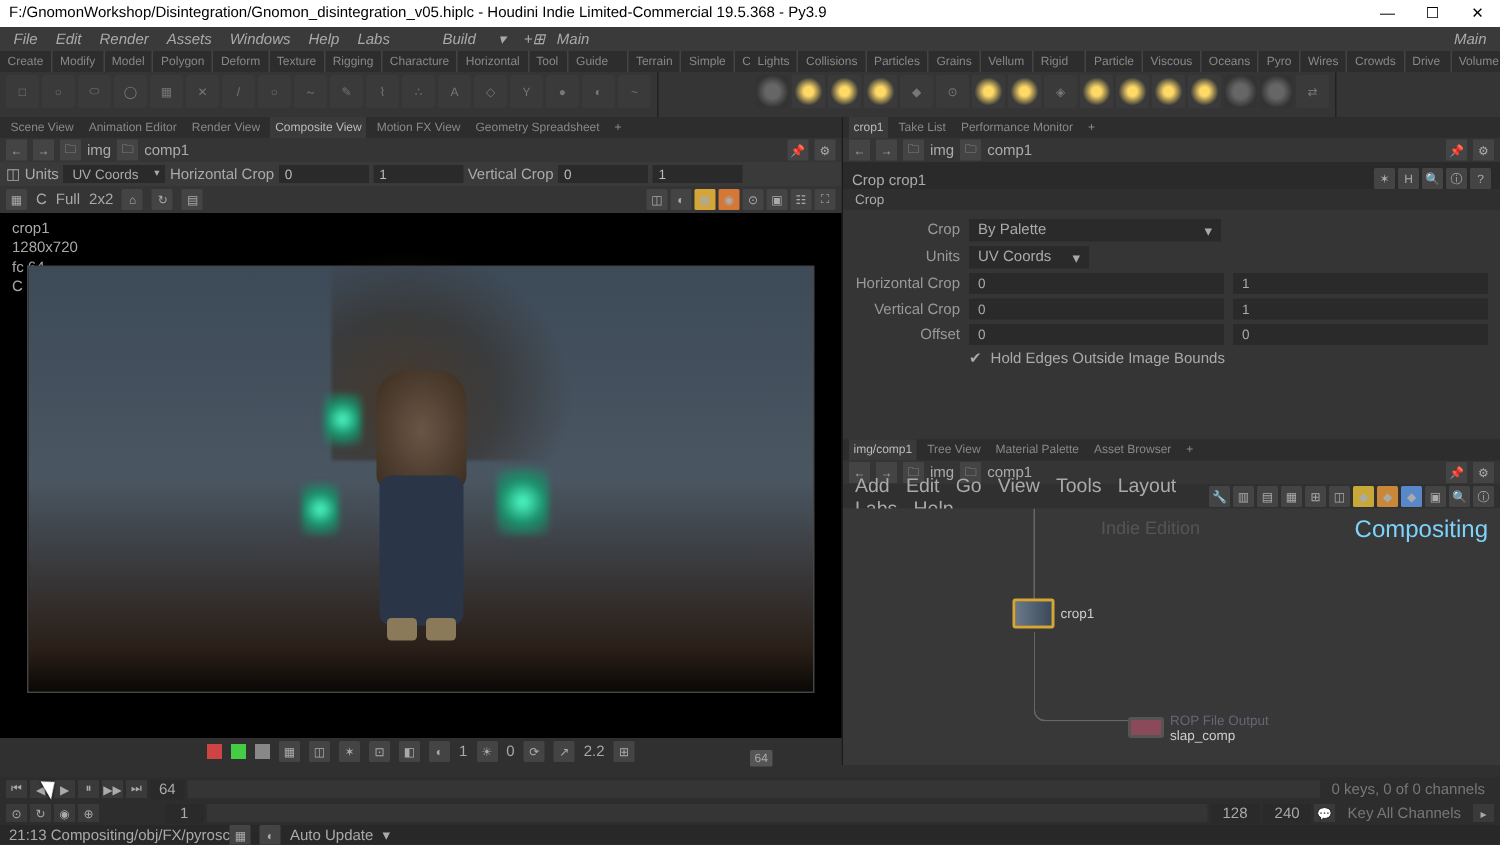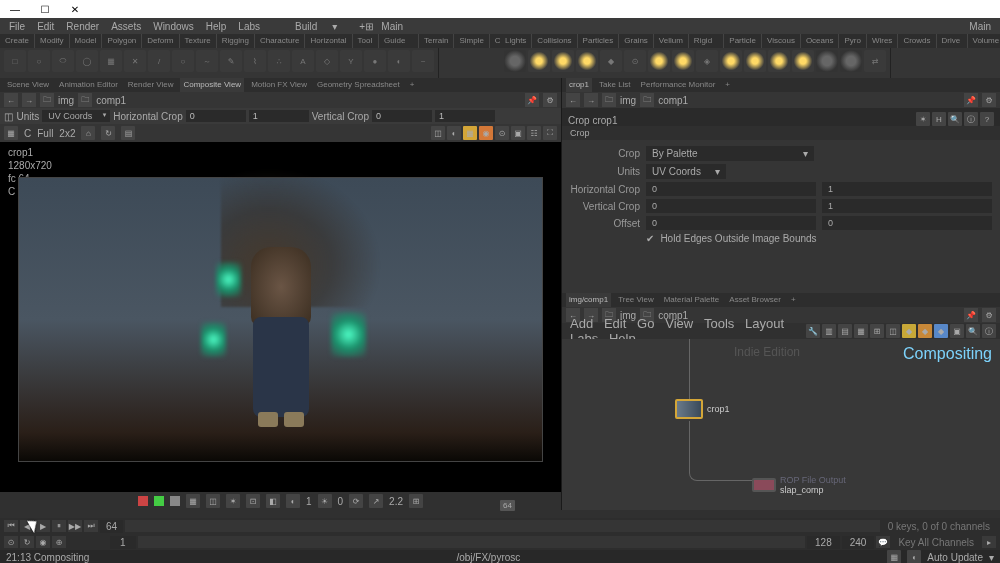--- a/index.html
+++ b/index.html
@@ -1,21 +1,21 @@
 <!DOCTYPE html>
 <html><head>
 <meta charset="utf-8">
 <style>
 * { margin:0; padding:0; box-sizing:border-box; font-family:Arial,sans-serif; font-size:10px; color:#aaa; user-select:none; }
 body { background:#333; width:1000px; height:563px; overflow:hidden; position:relative; }
 .row { display:flex; align-items:center; }
 .titlebar { background:#fff; height:18px; display:flex; justify-content:space-between; }
 .titlebar span { color:#000; font-size:10px; padding:3px 6px; }
 .winbtns span { width:30px; text-align:center; color:#000; }
-.menubar { background:#3a3a3a; height:16px; display:flex; gap:2px; padding:0 4px; align-items:center; }
+.menubar { background:#3a3a3a; height:16px; display:flex; gap:2px; padding:0 4px; align-items:center;font-style:italic; }
 .menubar span { padding:0 5px; cursor:pointer; font-size:10px; }
 .shelf-tabs { background:#2d2d2d; height:14px; display:flex; gap:0; overflow:hidden; }
 .shelf-tabs span { padding:0 5px; font-size:8px; color:#888; border-right:1px solid #444; line-height:14px; }
 .shelf-icons { background:#353535; height:30px; display:flex; }
 .shelf-icons .grp { display:flex; gap:2px; padding:2px 4px; border-right:1px solid #222; }
 .ico { width:22px; height:22px; background:#3a3a3a; border-radius:2px; display:flex; align-items:center; justify-content:center; font-size:8px; color:#777; }
 .ico.disk { background:radial-gradient(circle,#666 30%,#333 70%); }
 .ico.light { background:radial-gradient(circle,#ffd966 20%,#3a3a3a 60%); }
 .pane-tabs { background:#2d2d2d; height:14px; display:flex; gap:4px; padding:0 4px; }
 .pane-tabs span { font-size:8px; color:#888; line-height:14px; padding:0 3px; }
@@ -66,46 +66,47 @@
 .node { position:absolute; display:flex; align-items:center; gap:4px; }
 .nodebox { width:28px; height:20px; border:2px solid #d4a638; border-radius:2px; background:linear-gradient(90deg,#6a7a8a,#3a4a5a); }
 .nodebox.r2 { border-color:#555; background:#8a4a5a; width:24px; height:14px; }
 .nodelabel { font-size:9px; color:#ccc; }
 .wire { position:absolute; border-left:1px solid #666; border-bottom:1px solid #666; }
 .timeline { background:#2d2d2d; }
 .tl-row { height:16px; display:flex; align-items:center; gap:2px; padding:0 4px; }
 .tl-row .pb { width:14px; height:12px; background:#3a3a3a; display:flex; align-items:center; justify-content:center; font-size:8px; }
 .track { flex:1; height:12px; background:#353535; position:relative; }
 .marker { position:absolute; top:-10px; background:#555; padding:1px 3px; font-size:8px; border-radius:1px; }
-.statusbar { height:14px; background:#282828; display:flex; align-items:center; justify-content:space-between; padding:0 6px; font-size:9px; color:#888; }
+.statusbar { height:14px; background:#282828; display:flex; align-items:center; padding:0 6px; font-size:9px; color:#888; }
 .cursor { position:absolute; left:30px; top:518px; width:12px; height:16px; pointer-events:none; }
 .cursor::before { content:""; position:absolute; width:0; height:0; border-left:8px solid #fff; border-top:5px solid transparent; border-bottom:9px solid transparent; transform:rotate(-30deg); filter:drop-shadow(0 0 1px #000); }
 </style>
 </head>
 <body>
 
 <div class="titlebar">
+  <span>F:/GnomonWorkshop/Disintegration/Gnomon_disintegration_v05.hiplc - Houdini Indie Limited-Commercial 19.5.368 - Py3.9</span>
   <div class="winbtns row">
     <span>—</span>
     <span>☐</span>
     <span>✕</span>
   </div>
 </div>
 
 <div class="menubar">
   <span>File</span>
   <span>Edit</span>
   <span>Render</span>
   <span>Assets</span>
   <span>Windows</span>
   <span>Help</span>
   <span>Labs</span>
   <span style="margin-left:20px;padding:0 8px;background:#3a3a3a;">Build</span>
   <span>▾</span>
-  <span style="margin-left:10px">+⊞ <span>Main</span></span>
+  <span style="">+⊞ <span>Main</span></span>
   <span style="margin-left:auto">Main</span>
 </div>
 
 <div class="row">
   <div style="width:500px">
     <div class="shelf-tabs">
       <span>Create</span>
         <span>Modify</span>
         <span>Model</span>
         <span>Polygon</span>

